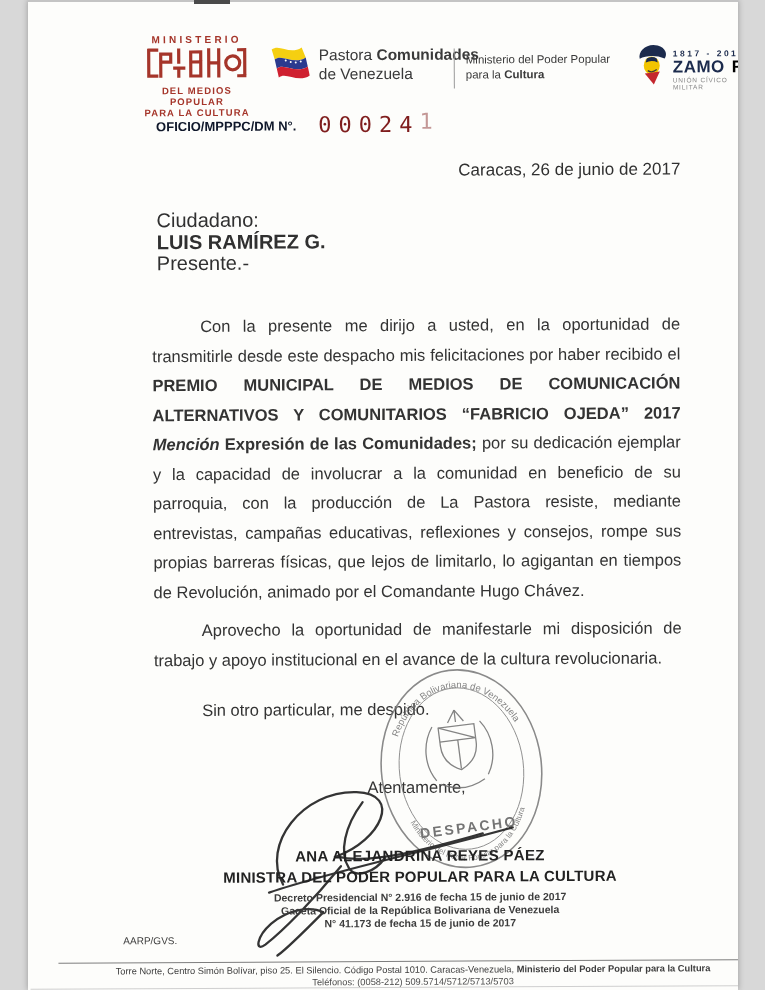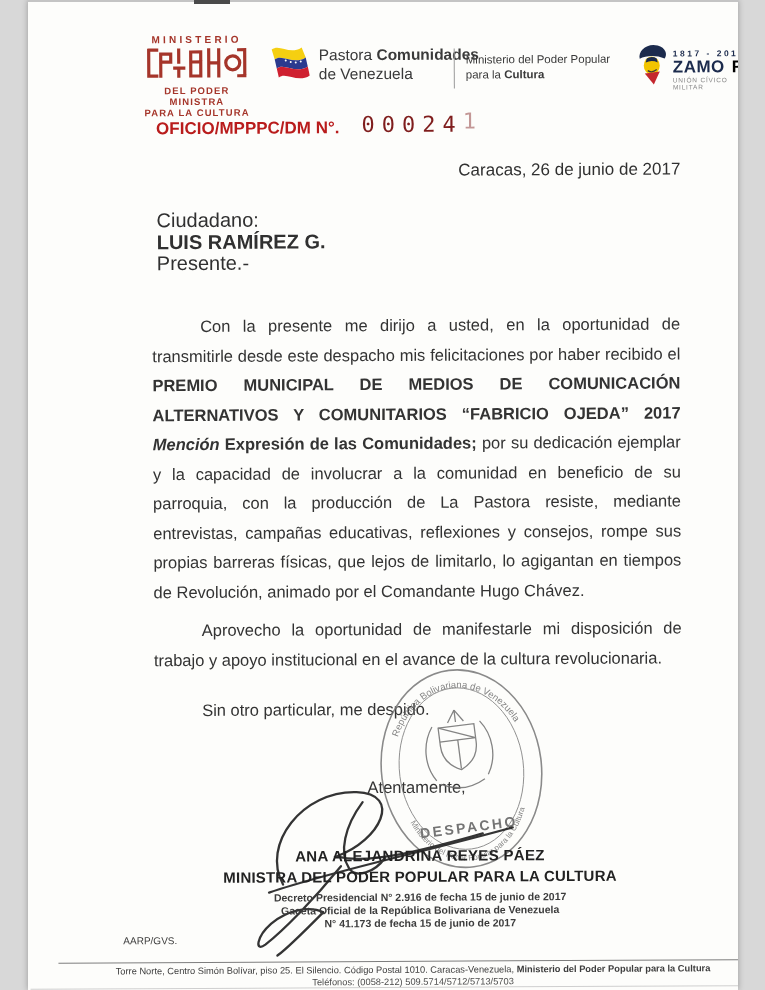--- a/index.html
+++ b/index.html
@@ -27,21 +27,21 @@
   .ministry-name{left:440px;top:53px;font-size:11.5px;line-height:15px;color:#3a3a3a;}
   .mn-bold{font-weight:bold;}
   .zamora{left:610px;top:42px;display:flex;gap:3px;align-items:flex-end;}
   .zamora-text{display:flex;flex-direction:column;}
   .zamora-years{font-size:8.5px;font-weight:bold;letter-spacing:2.5px;color:#1c2b4d;}
   .zamora-name{font-size:17px;font-weight:bold;letter-spacing:.5px;line-height:17px;color:#1c2b4d;}
   .zamora-name .red{color:#000000;padding-left:7px;}
   .zamora-sub{font-size:6.5px;letter-spacing:.8px;color:#8a8a8a;margin-top:1px;}
   
   .reference{left:130px;top:112px;display:flex;align-items:flex-start;}
-  .ref-label{font-size:17px;font-weight:bold;color:#b91c1c;padding-top:6px;text-align:right;}
+  .ref-label{font-size:13px;font-weight:bold;color:#0f172a;padding-top:6px;text-align:right;}
   .ref-number{margin-left:22px;font-family:"DejaVu Sans Mono",monospace;font-size:22px;
     letter-spacing:7px;color:#7f1d1d;}
   .ref-number .faint{opacity:.45;position:relative;top:-3px;}
   .dateline{left:432px;top:161px;font-size:17px;color:#303030;}
   
   .recipient{left:130px;top:209px;font-size:20px;line-height:21.5px;color:#303030;}
   .recipient .bold{font-weight:bold;}
   
   .body-p1{left:125px;top:311px;width:528px;font-size:16.5px;line-height:29.5px;
     text-align:justify;text-indent:48px;color:#333;}
@@ -85,21 +85,21 @@
             <path d="M4,4 v26 M4,4 h8 M4,30 h8"></path>
             <path d="M16,8 v22 M16,8 h10 v8 h-10"></path>
             <path d="M34,4 v12 m0,6 v8 M30,22 h9"></path>
             <path d="M46,6 h10 v24 h-10 z M46,16 h10"></path>
             <path d="M64,4 v26 M64,17 h10 M74,4 v26"></path>
             <circle cx="88" cy="17" r="7"></circle>
             <path d="M100,4 v26 M100,30 h-6 M100,4 h-6"></path>
           </g>
         </svg>
       </div>
-      <div class="ml-line2">DEL PODER MINISTRA</div>
+      <div class="ml-line2">DEL MEDIOS POPULAR</div>
       <div class="ml-line3">PARA LA CULTURA</div>
     </div>
 
     <div class="abs gov-block">
       <span>
         <svg width="44" height="34" viewBox="0 0 44 34">
           <path d="M6,4 C14,-2 24,10 36,2 L40,12 C28,20 16,8 9,14 Z" fill="#f5cf11"></path>
           <path d="M9,14 C16,8 28,20 40,12 L42,21 C30,29 18,17 11,23 Z" fill="#2b3a8f"></path>
           <path d="M11,23 C18,17 30,29 42,21 L44,30 C32,38 20,26 13,32 Z" fill="#cf2030"></path>
           <g fill="#ffffff">

